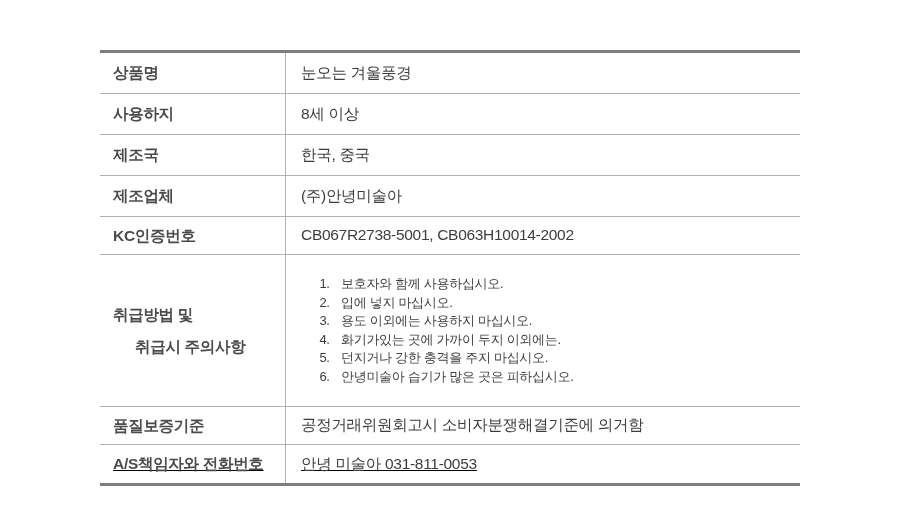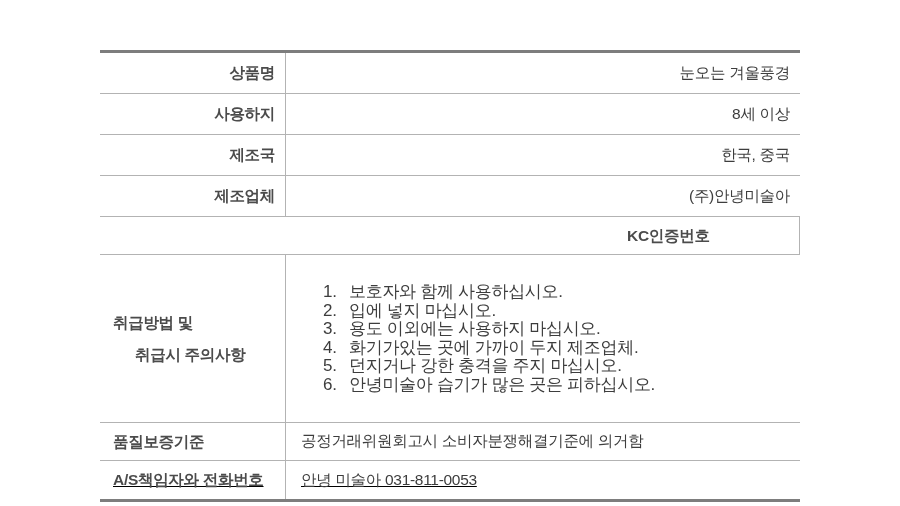--- a/index.html
+++ b/index.html
@@ -53,37 +53,36 @@
     flex-direction: column;
     justify-content: center;
     padding: 8px 10px 8px 15px;
     font-size: 15.5px;
     color: #3d3d3d;
     letter-spacing: -0.3px;
     line-height: 1.3;
   }
   .row-h {
     min-height: 41px;
-    text-align: right;
   }
   .row-h-sm {
     min-height: 38px;
     justify-content: flex-end;
   }
   .row-tall {
     min-height: 122px;
   }
   .label-line2 {
     margin-top: 12px;
     margin-left: 22px;
   }
   ol.precautions {
-    margin: 16px;
+    margin: 8px;
     padding: 4px 0 4px 24px;
-    font-size: 17px;
+    font-size: 13px;
     color: #3d3d3d;
     letter-spacing: -0.3px;
   }
   ol.precautions li {
     line-height: 18.5px;
     padding-left: 8px;
   }
 </style>
 </head>
 <body>
@@ -105,33 +104,34 @@
     <div class="cell-value">한국, 중국</div>
   </div>
 
   <div class="spec-row row-h">
     <div class="cell-label">제조업체</div>
     <div class="cell-value">(주)안녕미술아</div>
   </div>
 
   <div class="spec-row row-h-sm">
     <div class="cell-label">KC인증번호</div>
+    <div class="cell-value">CB067R2738-5001, CB063H10014-2002</div>
   </div>
 
   <div class="spec-row row-tall">
     <div class="cell-label">
       <span>취급방법 및</span>
       <span class="label-line2">취급시 주의사항</span>
     </div>
     <div class="cell-value">
       <ol class="precautions">
         <li>보호자와 함께 사용하십시오.</li>
         <li>입에 넣지 마십시오.</li>
         <li>용도 이외에는 사용하지 마십시오.</li>
-        <li>화기가있는 곳에 가까이 두지 제조업체.</li>
+        <li>화기가있는 곳에 가까이 두지 이외에는.</li>
         <li>던지거나 강한 충격을 주지 마십시오.</li>
         <li>안녕미술아 습기가 많은 곳은 피하십시오.</li>
       </ol>
     </div>
   </div>
 
   <div class="spec-row row-h-sm">
     <div class="cell-label">품질보증기준</div>
     <div class="cell-value">공정거래위원회고시 소비자분쟁해결기준에 의거함</div>
   </div>

